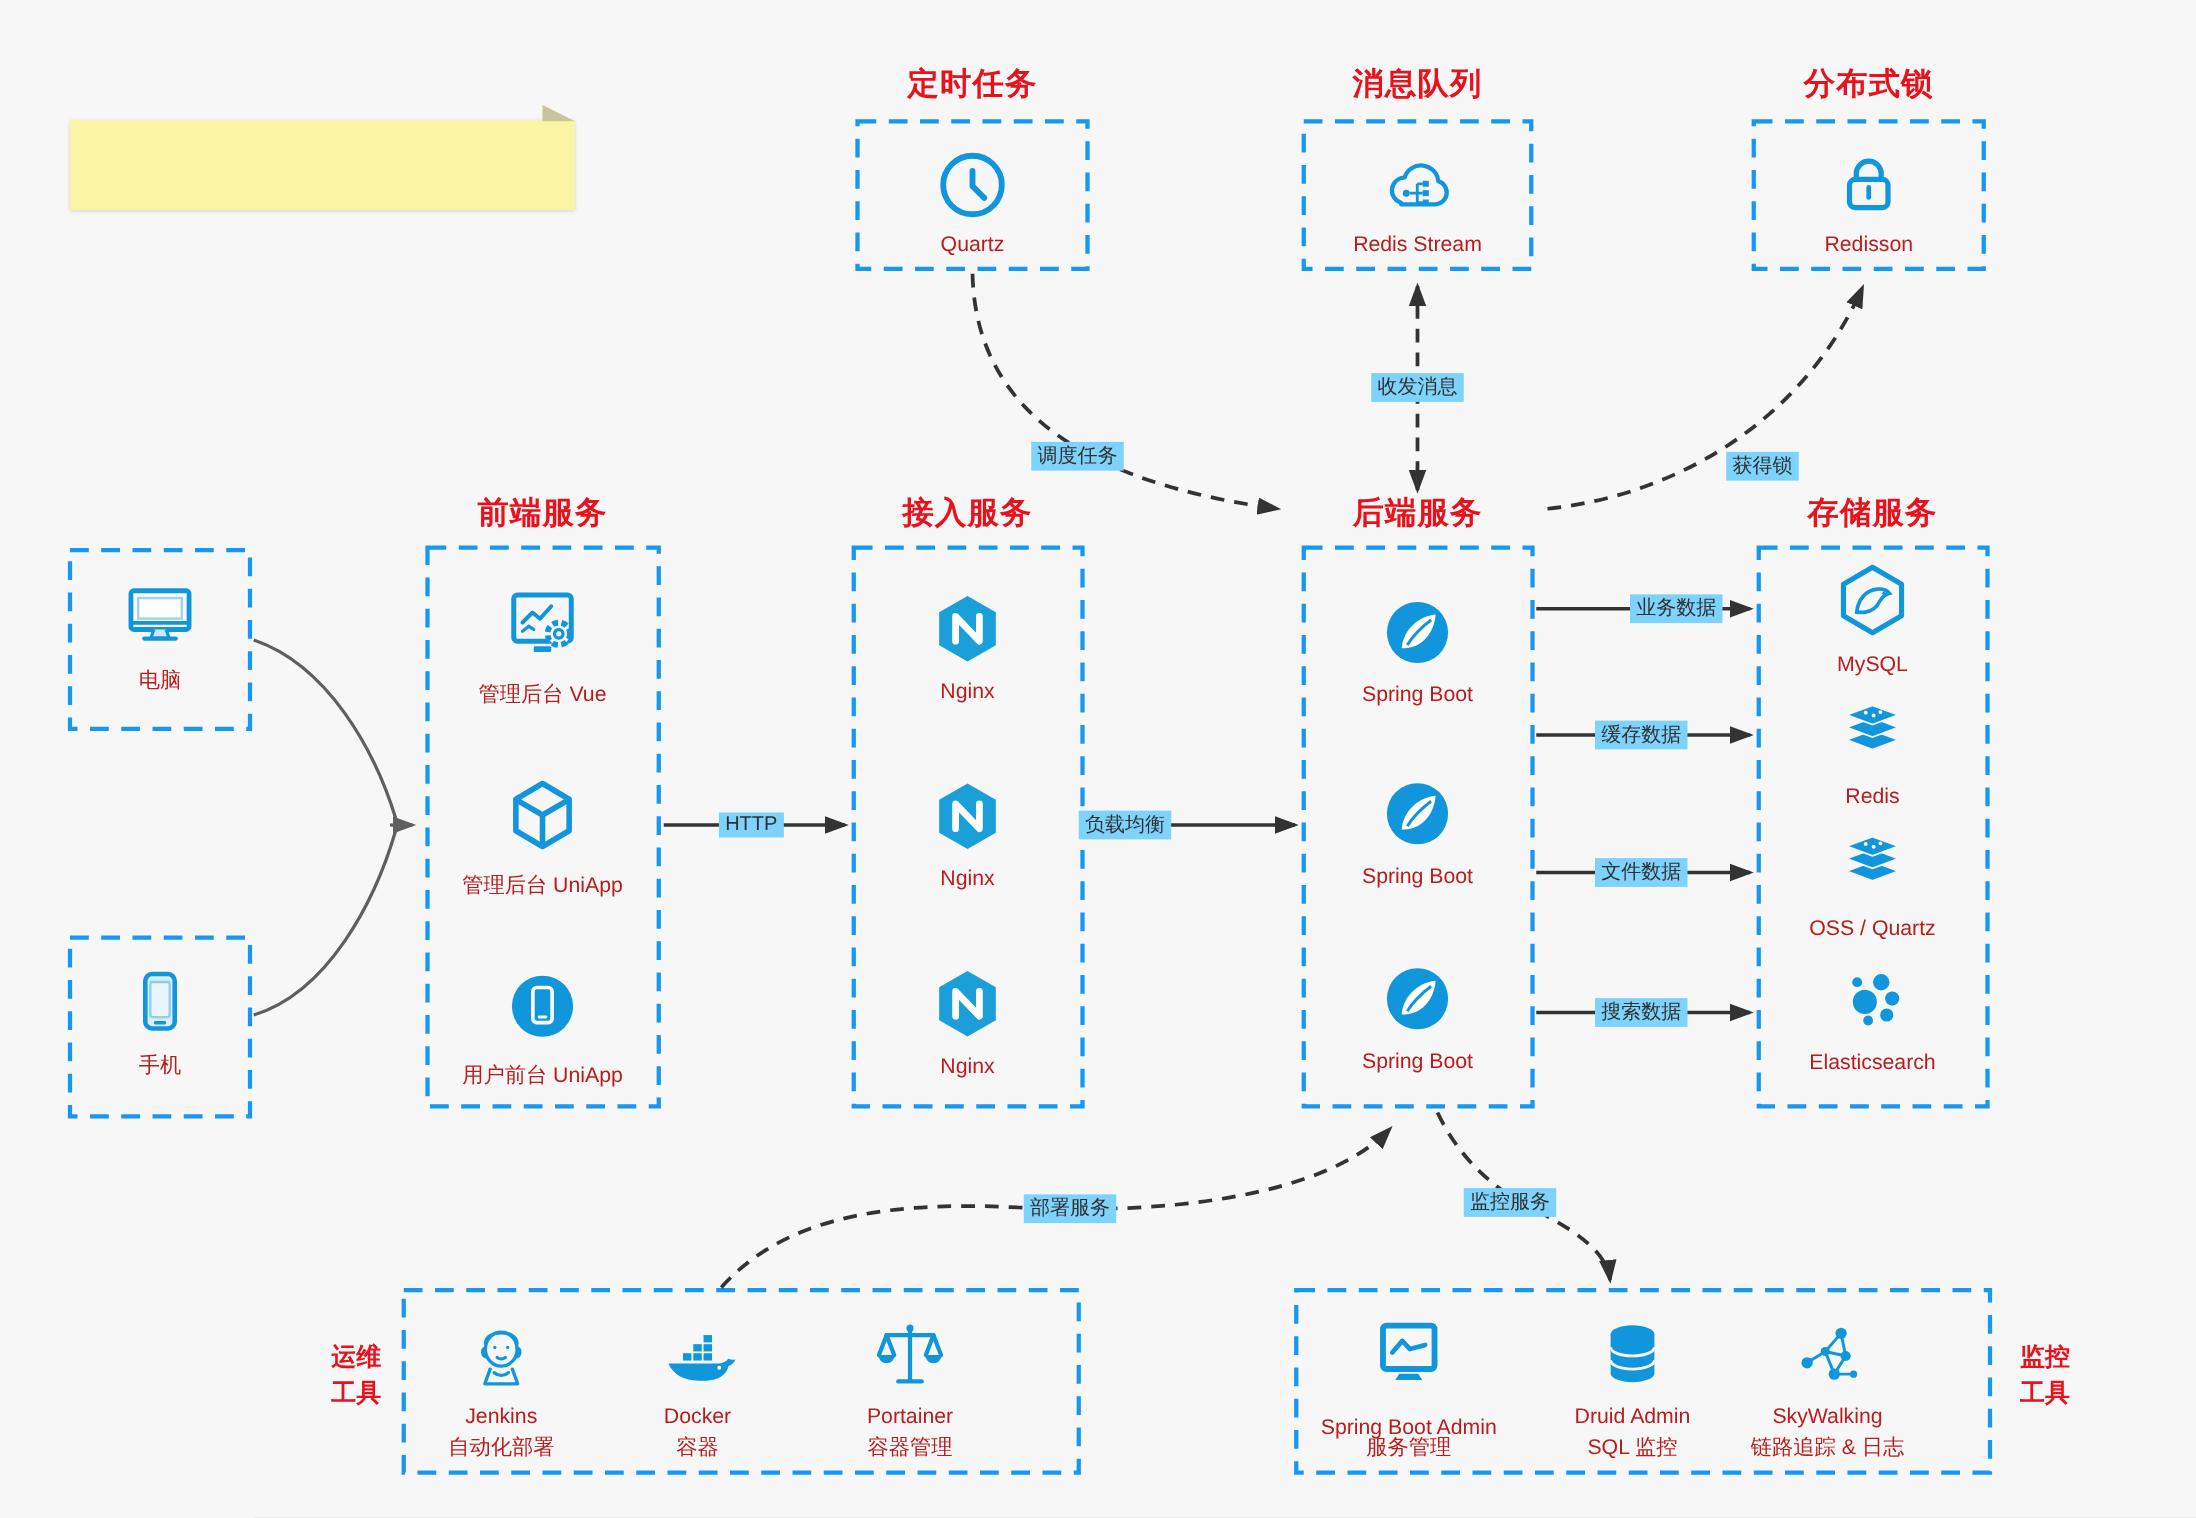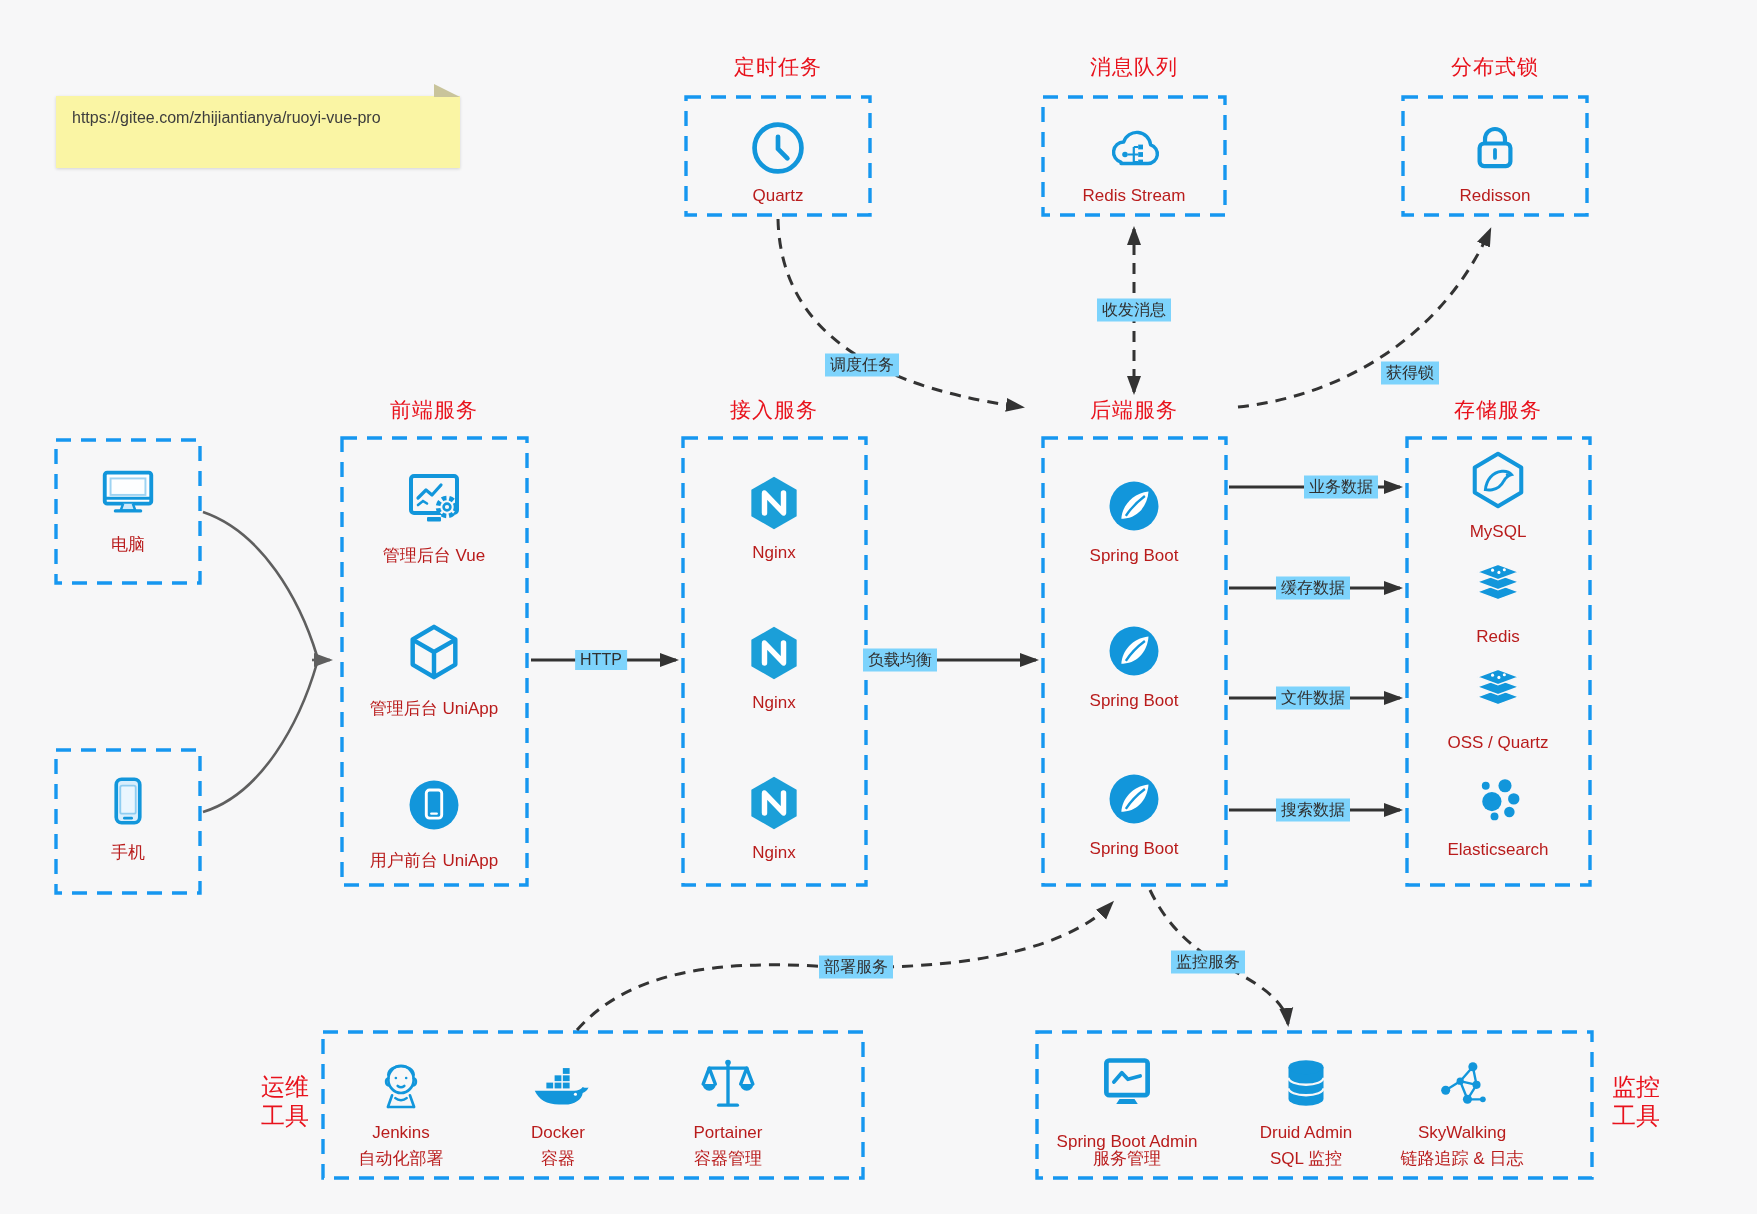--- a/index.html
+++ b/index.html
@@ -1,23 +1,23 @@
 <!DOCTYPE html>
 <html><head>
 <meta charset="utf-8">
 <style>
   *{margin:0;padding:0;box-sizing:border-box}
   html,body{background:#e9e9ea}
   .canvas{position:relative;width:1757px;height:1214px;background:#f7f7f8;overflow:hidden;
           font-family:"Liberation Sans","DejaVu Sans",sans-serif}
   .wires{position:absolute;left:0;top:0}
-  .gtitle{position:absolute;transform:translate(-50%,-50%);color:#e8121c;font-size:21px;
-          font-weight:normal;letter-spacing:1px;white-space:nowrap}
-  .side-title{position:absolute;transform:translate(-50%,-50%);color:#e8121c;font-size:24px;
-          font-weight:normal;line-height:29px;text-align:center;white-space:nowrap}
+  .gtitle{position:absolute;transform:translate(-50%,-50%);color:#e8121c;font-size:25px;
+          font-weight:bold;letter-spacing:1px;white-space:nowrap}
+  .side-title{position:absolute;transform:translate(-50%,-50%);color:#e8121c;font-size:20px;
+          font-weight:bold;line-height:29px;text-align:center;white-space:nowrap}
   .icon{position:absolute;transform:translate(-50%,-50%);line-height:0}
   .nlabel{position:absolute;transform:translate(-50%,-50%);font-size:17px;color:#b91c1c;white-space:nowrap}
   .elabel{position:absolute;transform:translate(-50%,-50%);font-size:16px;color:#303030;
           background:#7dd3fc;padding:1px 5px;white-space:nowrap}
   .note{position:absolute;left:56px;top:96px;width:404px;height:72px;background:#faf5a4;
         padding:9px 0 0 16px;font-size:16px;line-height:26px;color:#3d3d3d;
         box-shadow:0 1px 3px rgba(0,0,0,.15)}
   .note-fold{position:absolute;right:0;top:-12px;width:0;height:0;
         border-bottom:13px solid #c9c49b;border-right:26px solid transparent}
 </style>
@@ -70,21 +70,20 @@
       <path d="M1134 312 L1134 229" marker-end="url(#mB)"></path>
       <path d="M1134 312 L1134 392" marker-end="url(#mB)"></path>
       <path d="M1238 407 C1335 397, 1440 342, 1490 230" marker-end="url(#mB)"></path>
       <path d="M577 1030 C630 970, 720 961, 815 966 C930 972, 1060 958, 1112 903" marker-end="url(#mB)"></path>
       <path d="M1150 890 C1166 924, 1192 950, 1228 968 C1270 989, 1286 1006, 1288 1024" marker-end="url(#mB)"></path>
     </g>
   </svg>
 
   <div class="note">
     <div class="note-fold"></div>
-    <div>https://gitee.com/zhijiantianya/ruoyi-vue-pro</div>
   </div>
 
   <div class="gtitle" style="left:778px;top:67px">定时任务</div>
   <div class="gtitle" style="left:1134px;top:67px">消息队列</div>
   <div class="gtitle" style="left:1495px;top:67px">分布式锁</div>
   <div class="gtitle" style="left:434px;top:410px">前端服务</div>
   <div class="gtitle" style="left:774px;top:410px">接入服务</div>
   <div class="gtitle" style="left:1134px;top:410px">后端服务</div>
   <div class="gtitle" style="left:1498px;top:410px">存储服务</div>
 

